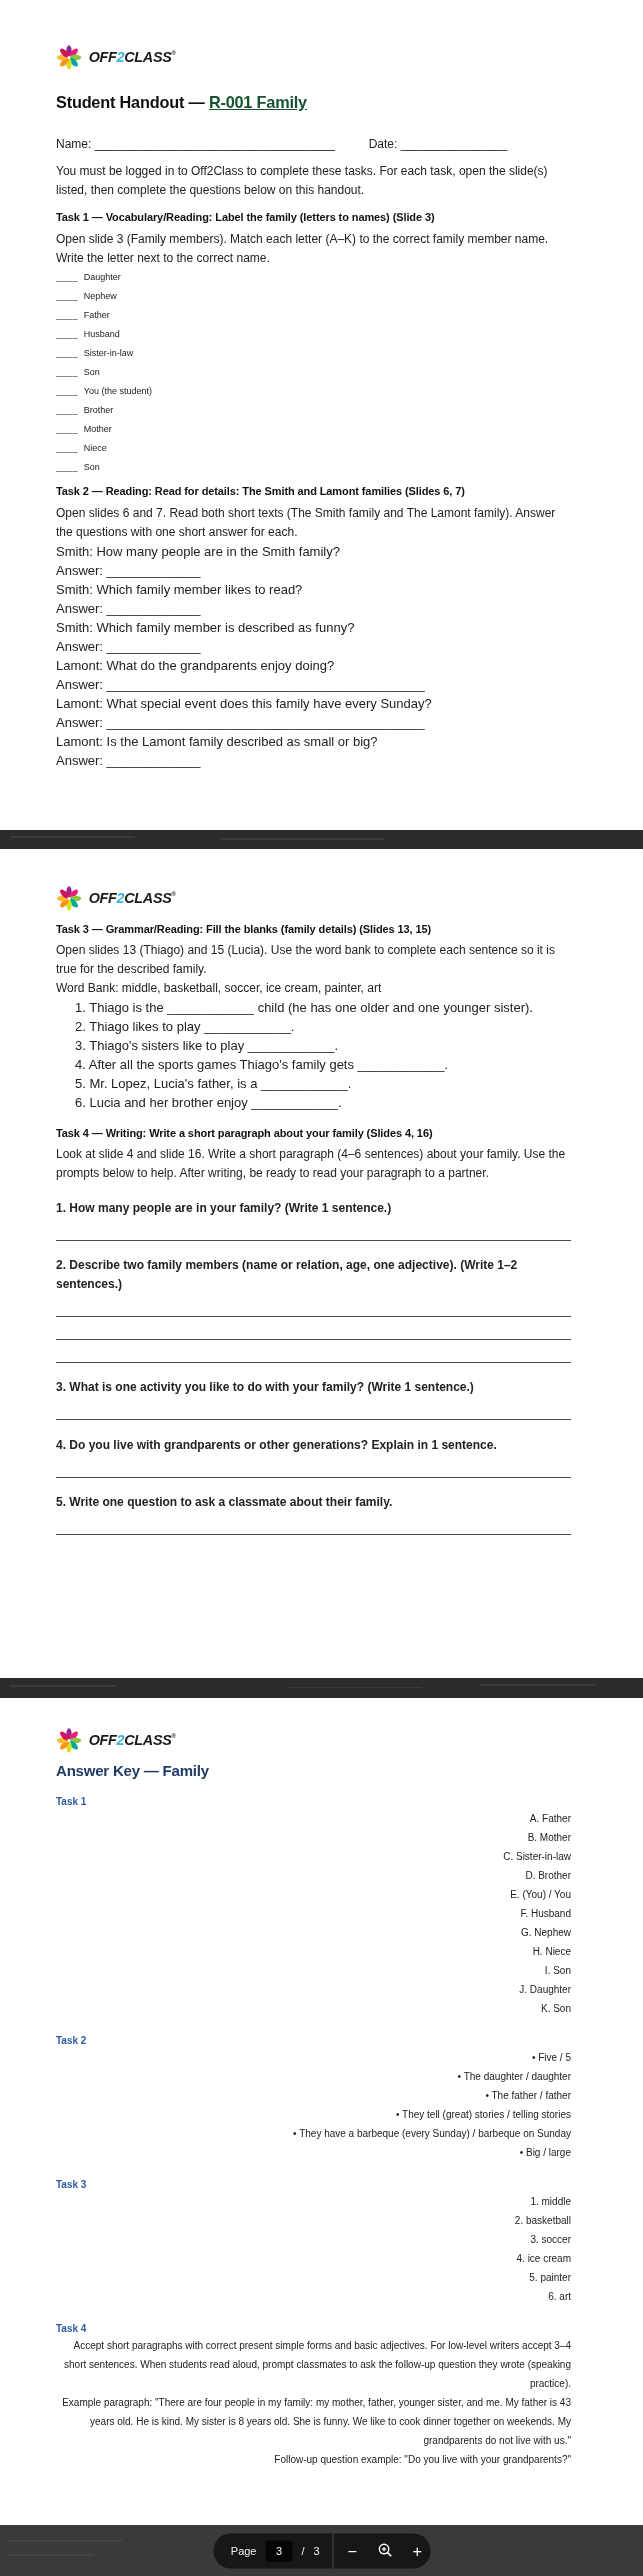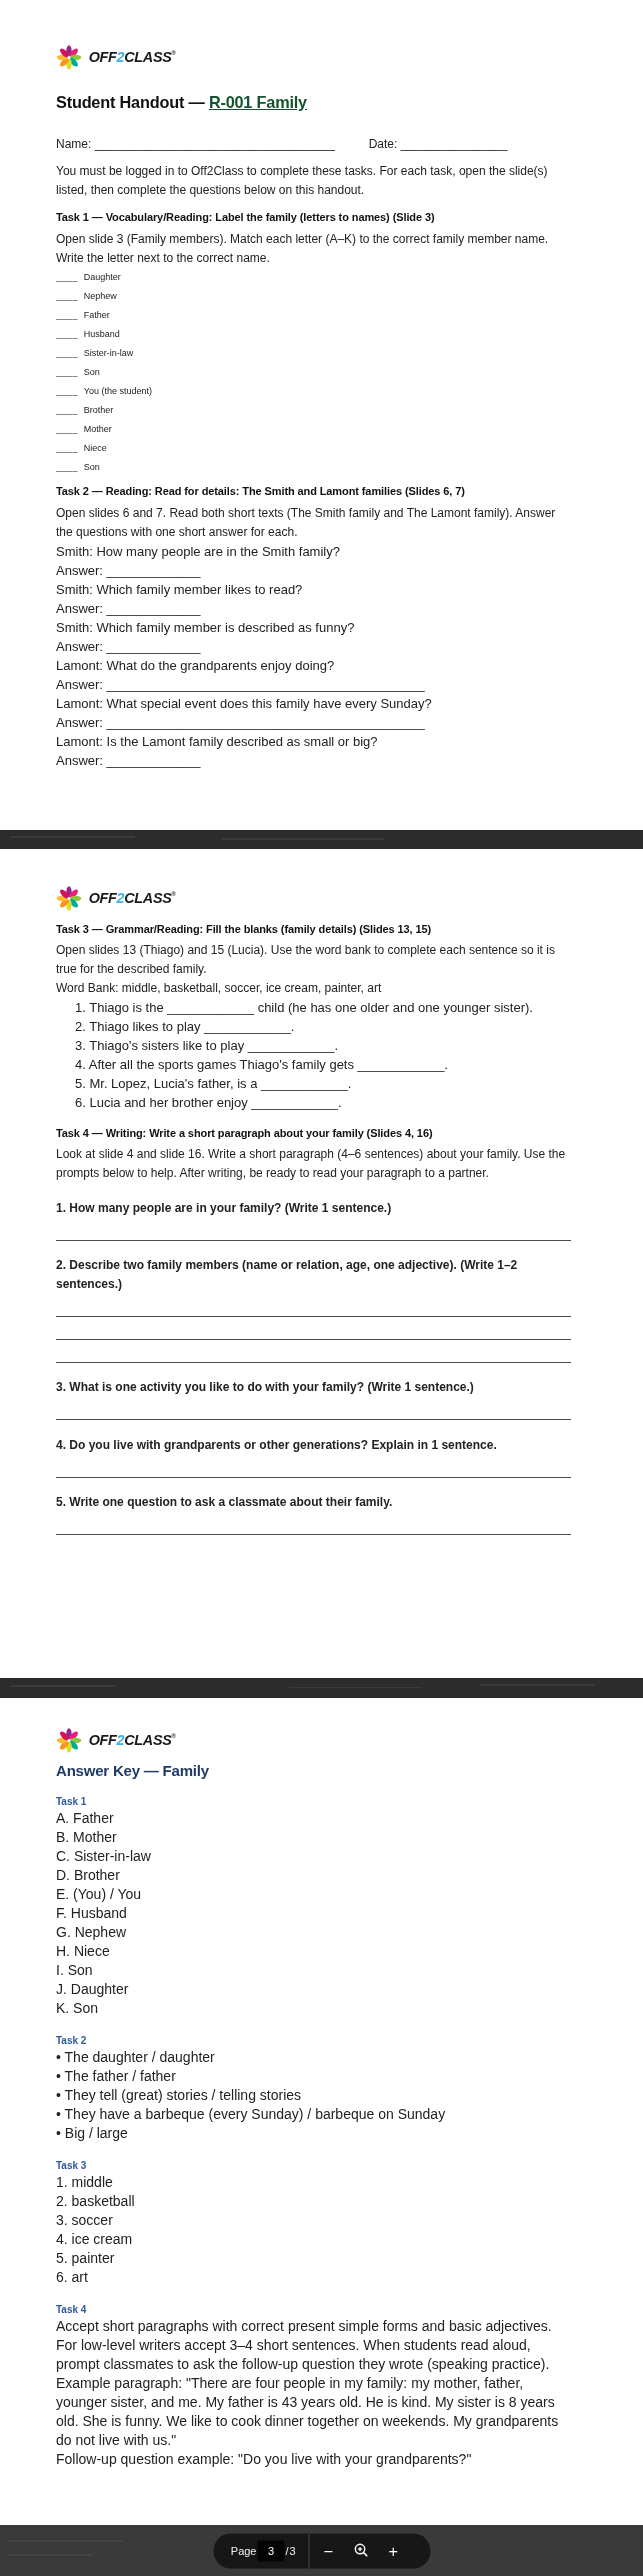--- a/index.html
+++ b/index.html
@@ -33,30 +33,30 @@
 
   .qa-line { font-size:13px; line-height:19px; color:#222; }
 
   .num-list { margin-left:19px; }
   .wline { border-bottom:1px solid #4a4a4a; height:23px; width:515px; }
   .prompt { margin-top:15.4px;font-weight:bold; }
 
   
   .ak-title { font-size:15px; font-weight:700; color:#1f3a64; letter-spacing:-0.2px; }
   .ak-task { font-size:10px; font-weight:700; color:#2d5a9e; margin-top:17.3px; margin-bottom:1.9px; }
-  .ak-line { font-size:14px; line-height:19px; color:#222; }
+  .ak-line { font-size:10px; line-height:19px; color:#222;text-align:right; }
 
   
   #footer { background:#3a3a3a; position:relative; }
   #toolbar {
     position:absolute; left:50%; top:50%; transform:translate(-50%,-50%);
     width:217px; height:35px; background:#171717; border-radius:17.3px;
     display:flex; align-items:center; color:#fff;
   }
-  .tb-left { display:flex; align-items:center; gap:1px; padding:0 12.5px 0 17.3px; height:100%; }
+  .tb-left { display:flex; align-items:center; gap:9px; padding:0 12.5px 0 17.3px; height:100%; }
   .tb-right { display:flex; align-items:center; gap:20px; padding:0 17.3px 0 14.4px; height:100%; border-left:1px solid #4a4a4a; }
   .tb-label { font-size:11px; color:#f2f2f2; }
   .tb-pageno { width:27px; height:21px; background:#050505; border-radius:1.9px; color:#fff;
     font-size:11px; text-align:center; line-height:21px; }
   .tb-btn { font-size:16.3px; color:#fff; line-height:1; cursor:pointer; font-weight:400; }
 </style>
 </head>
 <body>
 
 <div id="screen">
@@ -214,20 +214,21 @@
         <div class="ak-line">F. Husband</div>
         <div class="ak-line">G. Nephew</div>
         <div class="ak-line">H. Niece</div>
         <div class="ak-line">I. Son</div>
         <div class="ak-line">J. Daughter</div>
         <div class="ak-line">K. Son</div>
       </div>
 
     <div class="ak-task">Task 2</div>
     <div id="ak2">
+        <div class="ak-line">• Five / 5</div>
         <div class="ak-line">• The daughter / daughter</div>
         <div class="ak-line">• The father / father</div>
         <div class="ak-line">• They tell (great) stories / telling stories</div>
         <div class="ak-line">• They have a barbeque (every Sunday) / barbeque on Sunday</div>
         <div class="ak-line">• Big / large</div>
       </div>
 
     <div class="ak-task">Task 3</div>
     <div id="ak3">
         <div class="ak-line">1. middle</div>

